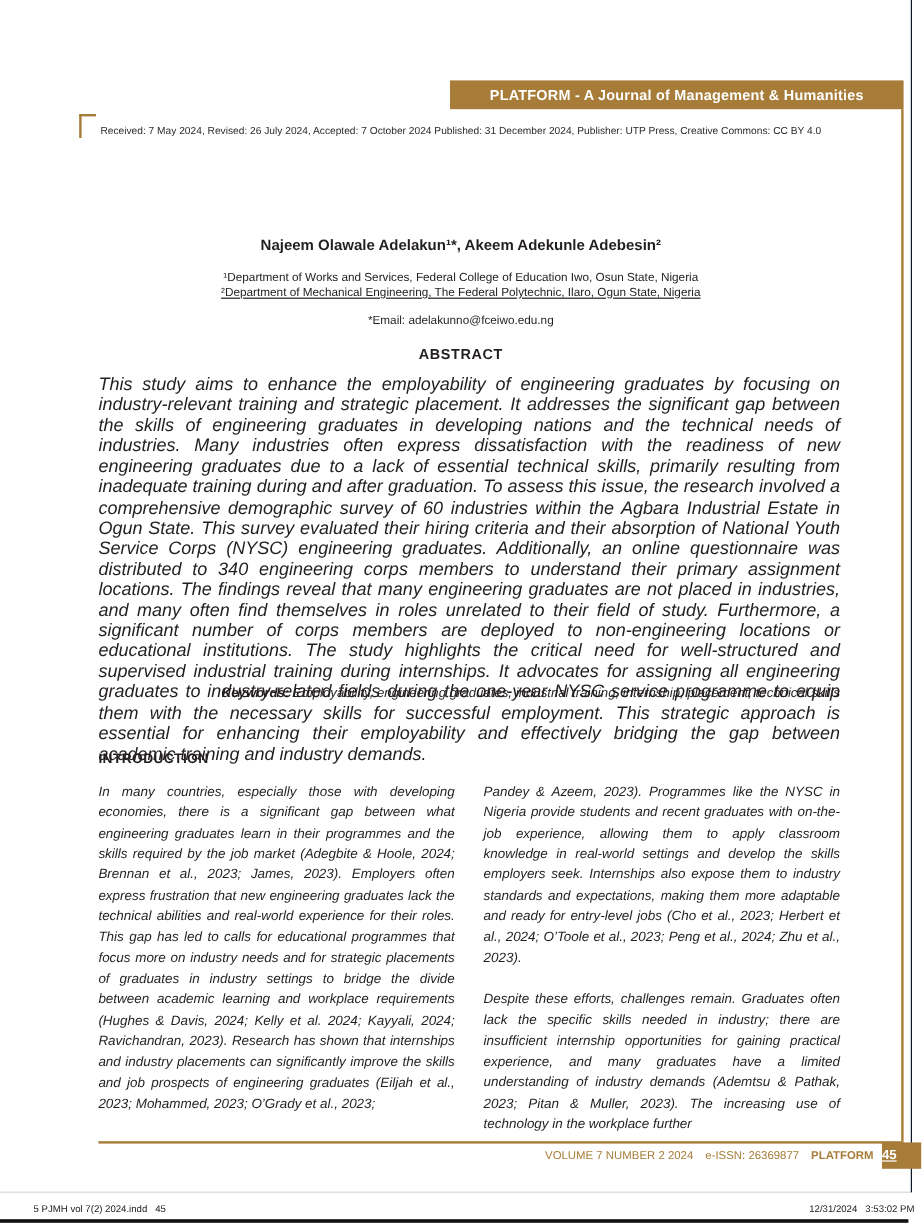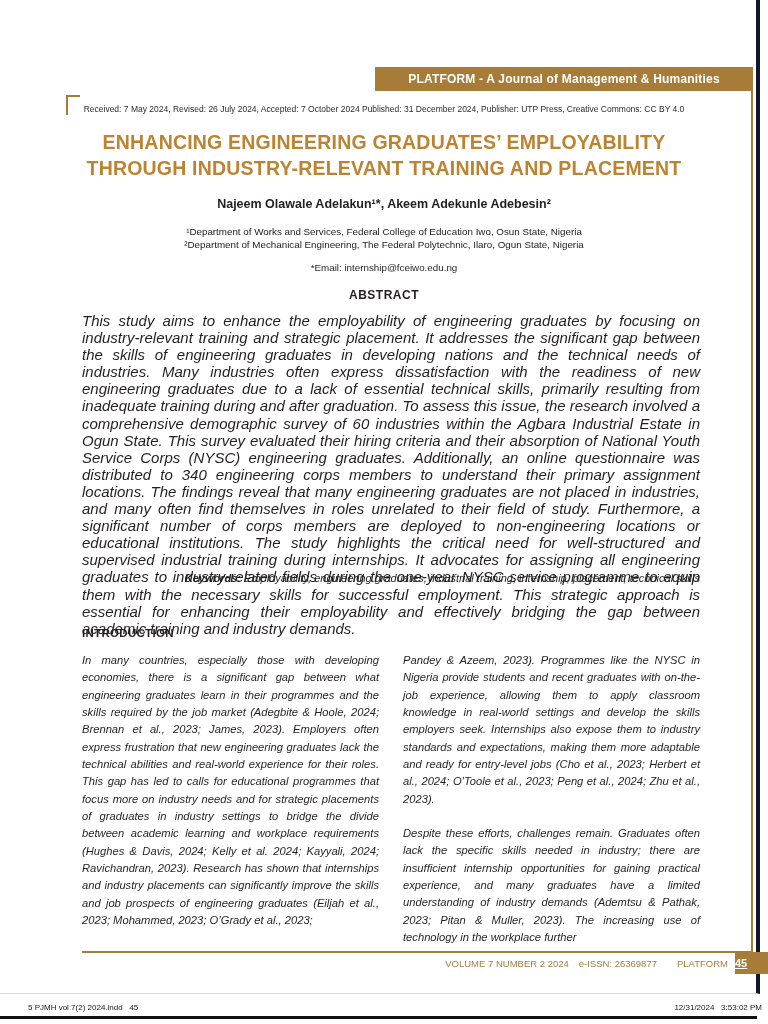--- a/index.html
+++ b/index.html
@@ -5,41 +5,41 @@
 <style>
   :root{
     --accent:#A67C38;
     --title-color:#BC8330;
     --ink:#231f20;
   }
   html,body{margin:0;padding:0;background:#ffffff;}
   body{width:768px;height:1024px;font-family:"Liberation Sans",sans-serif;color:var(--ink);}
   .canvas{position:relative;width:768px;height:1024px;background:#ffffff;overflow:hidden;}
   .page{position:absolute;left:0;top:0;width:760px;height:994px;background:#ffffff;
-        border-right:4px solid #0f172a;border-bottom:1px solid #d8d8d8;box-sizing:border-box;}
+        border-right:1px solid #0f172a;border-bottom:1px solid #d8d8d8;box-sizing:border-box;}
 
   .banner{position:absolute;left:375px;top:67px;width:378px;height:24px;background:var(--accent);
           color:#fff;display:flex;align-items:center;justify-content:center;
           font-weight:bold;font-size:12px;letter-spacing:0.2px;}
   .right-rule{position:absolute;left:751px;top:91px;width:2px;height:860px;background:var(--accent);}
   .corner-tl{position:absolute;left:66px;top:95px;width:12px;height:18px;
              border-left:2px solid var(--accent);border-top:2px solid var(--accent);}
 
   .meta{position:absolute;left:60px;top:104px;width:648px;text-align:center;
         font-size:8.5px;color:#2b2b2b;white-space:nowrap;}
 
   .title{position:absolute;left:70px;top:129px;width:628px;text-align:center;
          font-size:19.5px;line-height:26px;font-weight:bold;color:var(--title-color);
          white-space:pre-line;letter-spacing:0.2px;margin:0;}
 
   .authors{position:absolute;left:70px;top:197px;width:628px;text-align:center;
            font-size:12.5px;font-weight:bold;}
   .affil{position:absolute;left:70px;width:628px;text-align:center;font-size:9.8px;color:#222;}
   .affil-1{top:226px;}
-  .affil-2{top:239px;}
+  .affil-2{top:239px;text-decoration:underline;}
   .email{position:absolute;left:70px;top:262px;width:628px;text-align:center;font-size:9.8px;}
 
   .abstract-heading{position:absolute;left:70px;top:288px;width:628px;text-align:center;
                     font-size:12px;font-weight:bold;letter-spacing:0.5px;}
   .abstract{position:absolute;left:82px;top:312px;width:618px;margin:0;
             font-size:15px;font-style:italic;line-height:17.1px;text-align:justify;}
   .keywords{position:absolute;left:82px;top:572px;width:618px;margin:0;
             font-size:11px;font-style:italic;text-align:right;}
   .kw-label{font-weight:bold;}
 
@@ -48,21 +48,21 @@
 
   .columns{position:absolute;left:82px;top:652px;width:618px;display:flex;gap:24px;}
   .col{width:297px;font-size:11.2px;line-height:17.35px;text-align:justify;font-style:italic;}
   .col p{margin:0;}
   .col p + p{margin-top:17px;}
 
   .footer-rule{position:absolute;left:82px;top:951px;width:671px;height:2px;background:var(--accent);}
   .footer-line{position:absolute;left:82px;top:958px;width:646px;text-align:right;
                font-size:9.5px;color:var(--accent);}
   .footer-line .sep{display:inline-block;width:10px;}
-  .footer-journal{font-weight:normal;margin-left:10px;}
+  .footer-journal{font-weight:bold;}
   .page-num-box{position:absolute;left:735px;top:952px;width:33px;height:22px;background:var(--accent);
                 color:#fff;display:flex;align-items:center;justify-content:flex-start;
                 font-size:11px;font-weight:bold;text-decoration:underline;}
 
   .print-mark{position:absolute;top:1003px;font-size:8px;color:#1a1a1a;white-space:pre;}
   .print-left{left:4px;padding-left:24px;}
   .print-right{right:6px;}
   .crop-line{position:absolute;left:0;top:1016px;width:757px;height:3px;background:#101010;}
 </style>
 </head>
@@ -73,29 +73,27 @@
 
     <div class="banner">
       <span>PLATFORM - A Journal of Management &amp; Humanities</span>
     </div>
 
     <div class="right-rule"></div>
     <div class="corner-tl"></div>
 
     <div class="meta">Received: 7 May 2024, Revised: 26 July 2024, Accepted: 7 October 2024 Published: 31 December 2024, Publisher: UTP Press, Creative Commons: CC BY 4.0</div>
 
-    <h1 class="title">ENHANCING ENGINEERING GRADUATES’ EMPLOYABILITY
-THROUGH INDUSTRY-RELEVANT TRAINING AND PLACEMENT</h1>
 
     <div class="authors">Najeem Olawale Adelakun¹*, Akeem Adekunle Adebesin²</div>
 
     <div class="affil affil-1">¹Department of Works and Services, Federal College of Education Iwo, Osun State, Nigeria</div>
     <div class="affil affil-2">²Department of Mechanical Engineering, The Federal Polytechnic, Ilaro, Ogun State, Nigeria</div>
 
-    <div class="email">*Email: internship@fceiwo.edu.ng</div>
+    <div class="email">*Email: adelakunno@fceiwo.edu.ng</div>
 
     <div class="abstract-heading">ABSTRACT</div>
     <p class="abstract">This study aims to enhance the employability of engineering graduates by focusing on industry-relevant training and strategic placement. It addresses the significant gap between the skills of engineering graduates in developing nations and the technical needs of industries. Many industries often express dissatisfaction with the readiness of new engineering graduates due to a lack of essential technical skills, primarily resulting from inadequate training during and after graduation. To assess this issue, the research involved a comprehensive demographic survey of 60 industries within the Agbara Industrial Estate in Ogun State. This survey evaluated their hiring criteria and their absorption of National Youth Service Corps (NYSC) engineering graduates. Additionally, an online questionnaire was distributed to 340 engineering corps members to understand their primary assignment locations. The findings reveal that many engineering graduates are not placed in industries, and many often find themselves in roles unrelated to their field of study. Furthermore, a significant number of corps members are deployed to non-engineering locations or educational institutions. The study highlights the critical need for well-structured and supervised industrial training during internships. It advocates for assigning all engineering graduates to industry-related fields during the one-year NYSC service programme to equip them with the necessary skills for successful employment. This strategic approach is essential for enhancing their employability and effectively bridging the gap between academic training and industry demands.</p>
 
     <p class="keywords"><span class="kw-label">Keywords:</span> <span>Employability, engineering graduates, industrial training, internship, placement, technical skills</span></p>
 
     <div class="section-heading">INTRODUCTION</div>
 
     <div class="columns">
       <div class="col">

